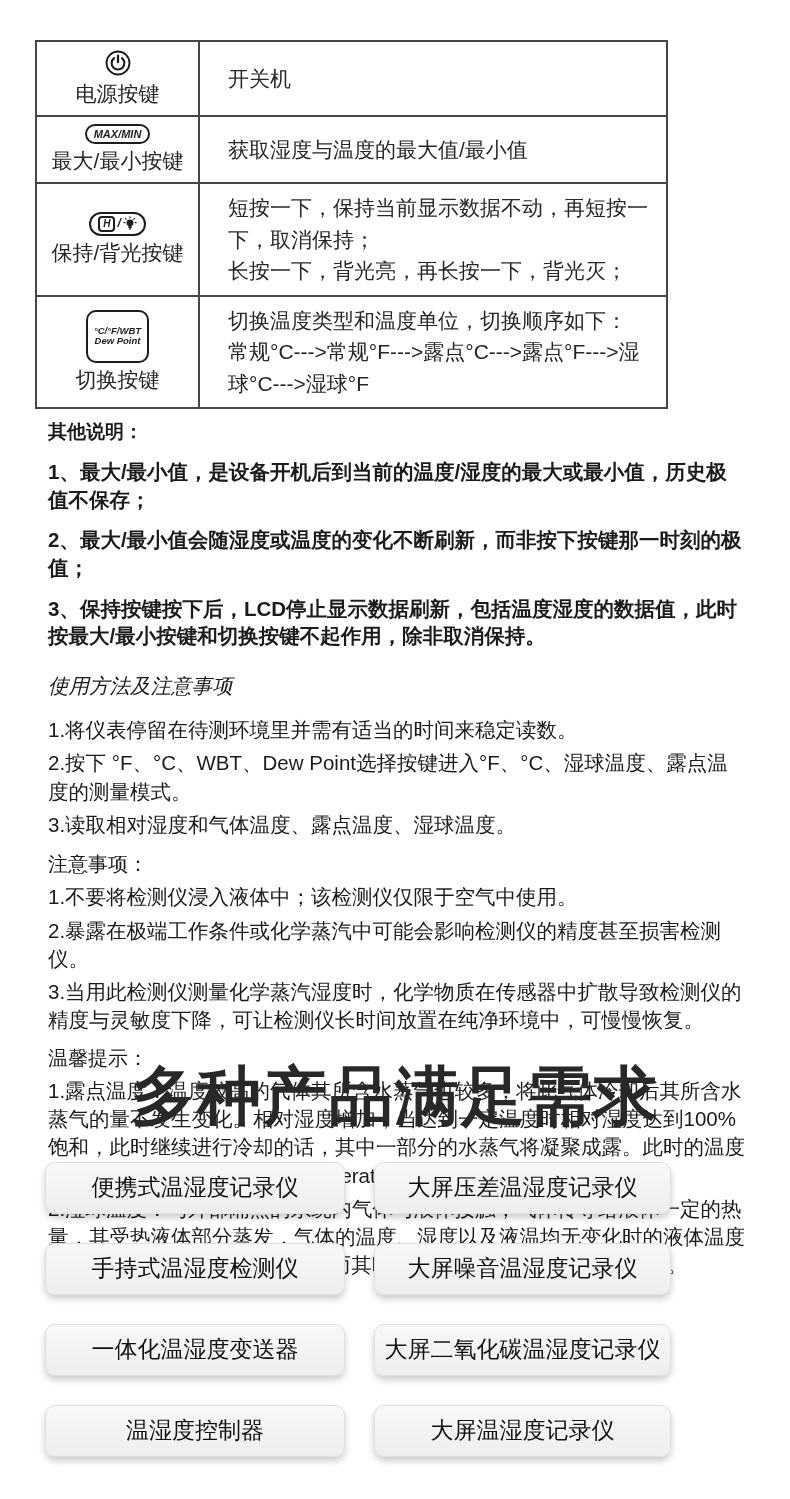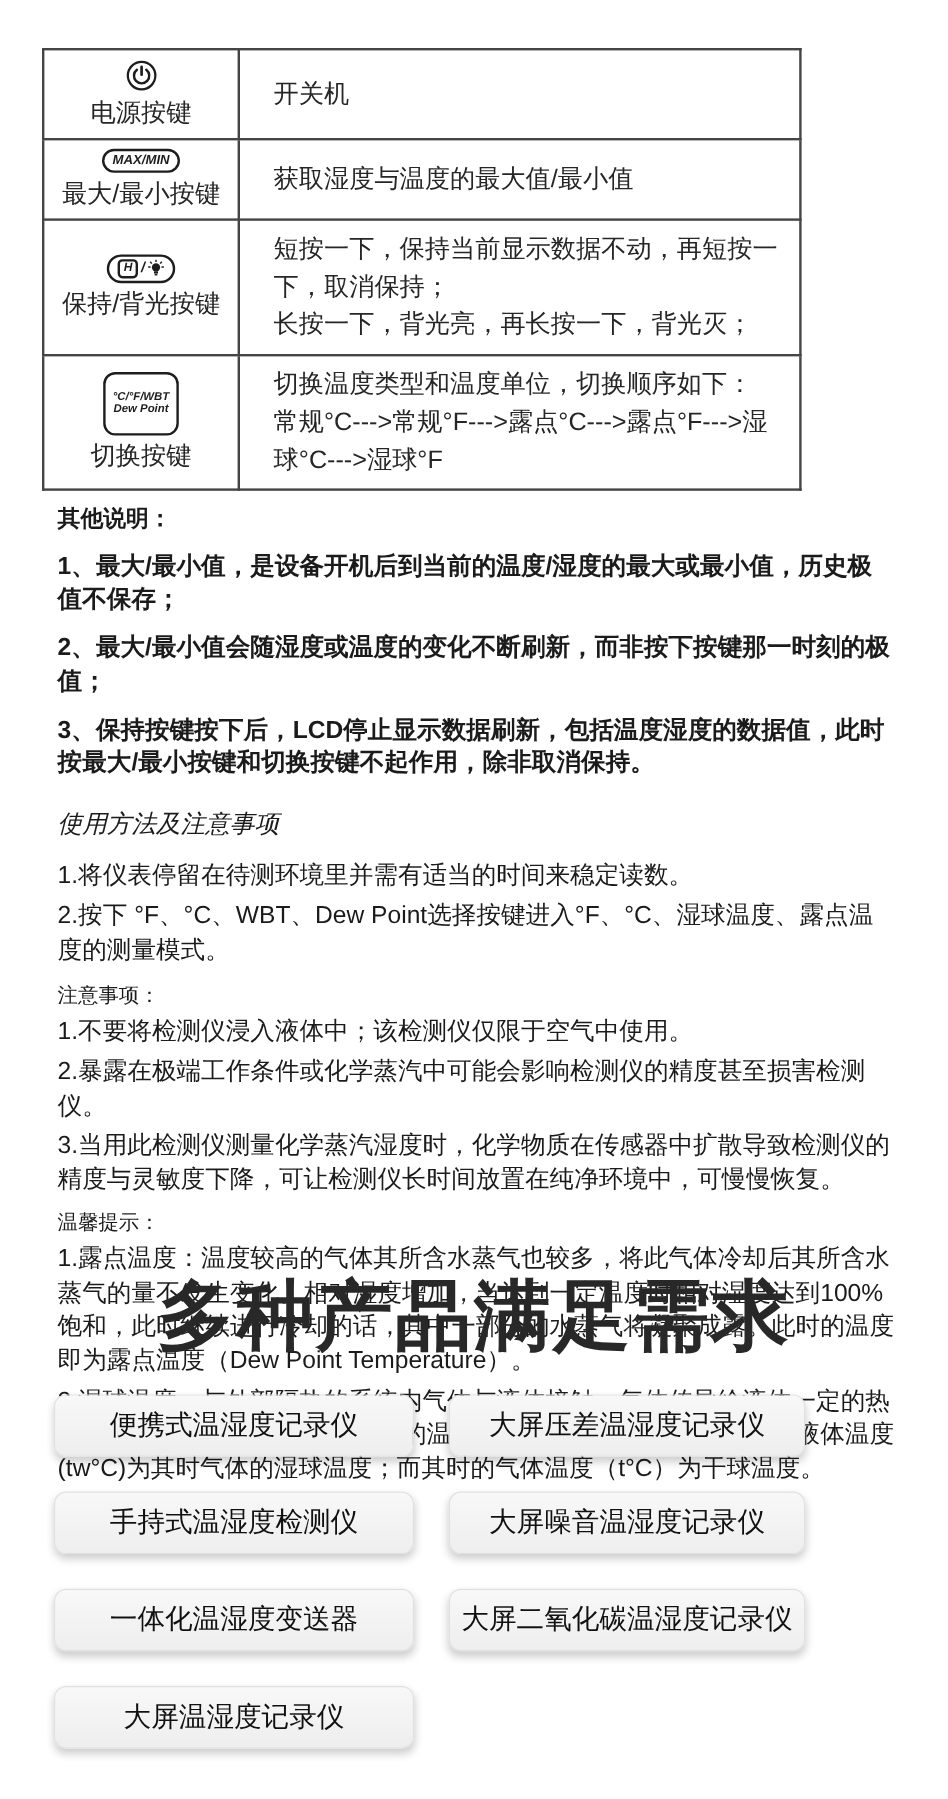--- a/index.html
+++ b/index.html
@@ -44,21 +44,21 @@
   
   .sec{margin:0 45px 0 48px;font-size:20.5px;color:#1b1b1b;}
   .sec p{margin:0;}
   .sec-other{margin-top:10px;font-weight:700;}
   .sec-other h3{font-size:19px;margin:0 0 4px 0;}
   .sec-other p{margin:13px 0;line-height:1.35;}
   .sec-usage{margin-top:22px;}
   .sec-usage h3{font-size:20.5px;font-weight:400;margin:0 0 16px 0;font-style:italic;}
   .sec-usage p, .sec-caution p, .sec-tips p{line-height:1.38;margin:5px 0;}
   .sec-caution{margin-top:12px;}
-  .sec-caution h3, .sec-tips h3{font-size:17px;font-weight:400;margin:0 0 4px 0;}
+  .sec-caution h3, .sec-tips h3{font-size:20px;font-weight:400;margin:0 0 4px 0;}
   .sec-tips{margin-top:10px;}
   
   .products-block{position:absolute;left:0;top:1040px;width:790px;}
   .products-title{
     display:flex;justify-content:center;
     font-size:64px;font-weight:900;color:#282828;letter-spacing:2px;
     margin-top:20px;line-height:1.15;
   }
   .products-grid{
     margin:28px 45px 0 45px;
@@ -154,20 +154,21 @@
   <h3>其他说明：</h3>
   <p>1、最大/最小值，是设备开机后到当前的温度/湿度的最大或最小值，历史极值不保存；</p>
   <p>2、最大/最小值会随湿度或温度的变化不断刷新，而非按下按键那一时刻的极值；</p>
   <p>3、保持按键按下后，LCD停止显示数据刷新，包括温度湿度的数据值，此时按最大/最小按键和切换按键不起作用，除非取消保持。</p>
 </div>
 
 <div class="sec sec-usage">
   <h3>使用方法及注意事项</h3>
   <p>1.将仪表停留在待测环境里并需有适当的时间来稳定读数。</p>
   <p>2.按下 °F、°C、WBT、Dew Point选择按键进入°F、°C、湿球温度、露点温度的测量模式。</p>
+  <p>3.读取相对湿度和气体温度、露点温度、湿球温度。</p>
 </div>
 
 <div class="sec sec-caution">
   <h3>注意事项：</h3>
   <p>1.不要将检测仪浸入液体中；该检测仪仅限于空气中使用。</p>
   <p>2.暴露在极端工作条件或化学蒸汽中可能会影响检测仪的精度甚至损害检测仪。</p>
   <p>3.当用此检测仪测量化学蒸汽湿度时，化学物质在传感器中扩散导致检测仪的精度与灵敏度下降，可让检测仪长时间放置在纯净环境中，可慢慢恢复。</p>
 </div>
 
 <div class="sec sec-tips">
@@ -181,15 +182,16 @@
     <span>多种产品</span>
     <span>满足需求</span>
   </div>
   <div class="products-grid">
     <div class="product-btn">便携式温湿度记录仪</div>
     <div class="product-btn">大屏压差温湿度记录仪</div>
     <div class="product-btn">手持式温湿度检测仪</div>
     <div class="product-btn">大屏噪音温湿度记录仪</div>
     <div class="product-btn">一体化温湿度变送器</div>
     <div class="product-btn">大屏二氧化碳温湿度记录仪</div>
+    <div class="product-btn">温湿度控制器</div>
     <div class="product-btn">大屏温湿度记录仪</div>
   </div>
 </div>
 
 </body></html>

